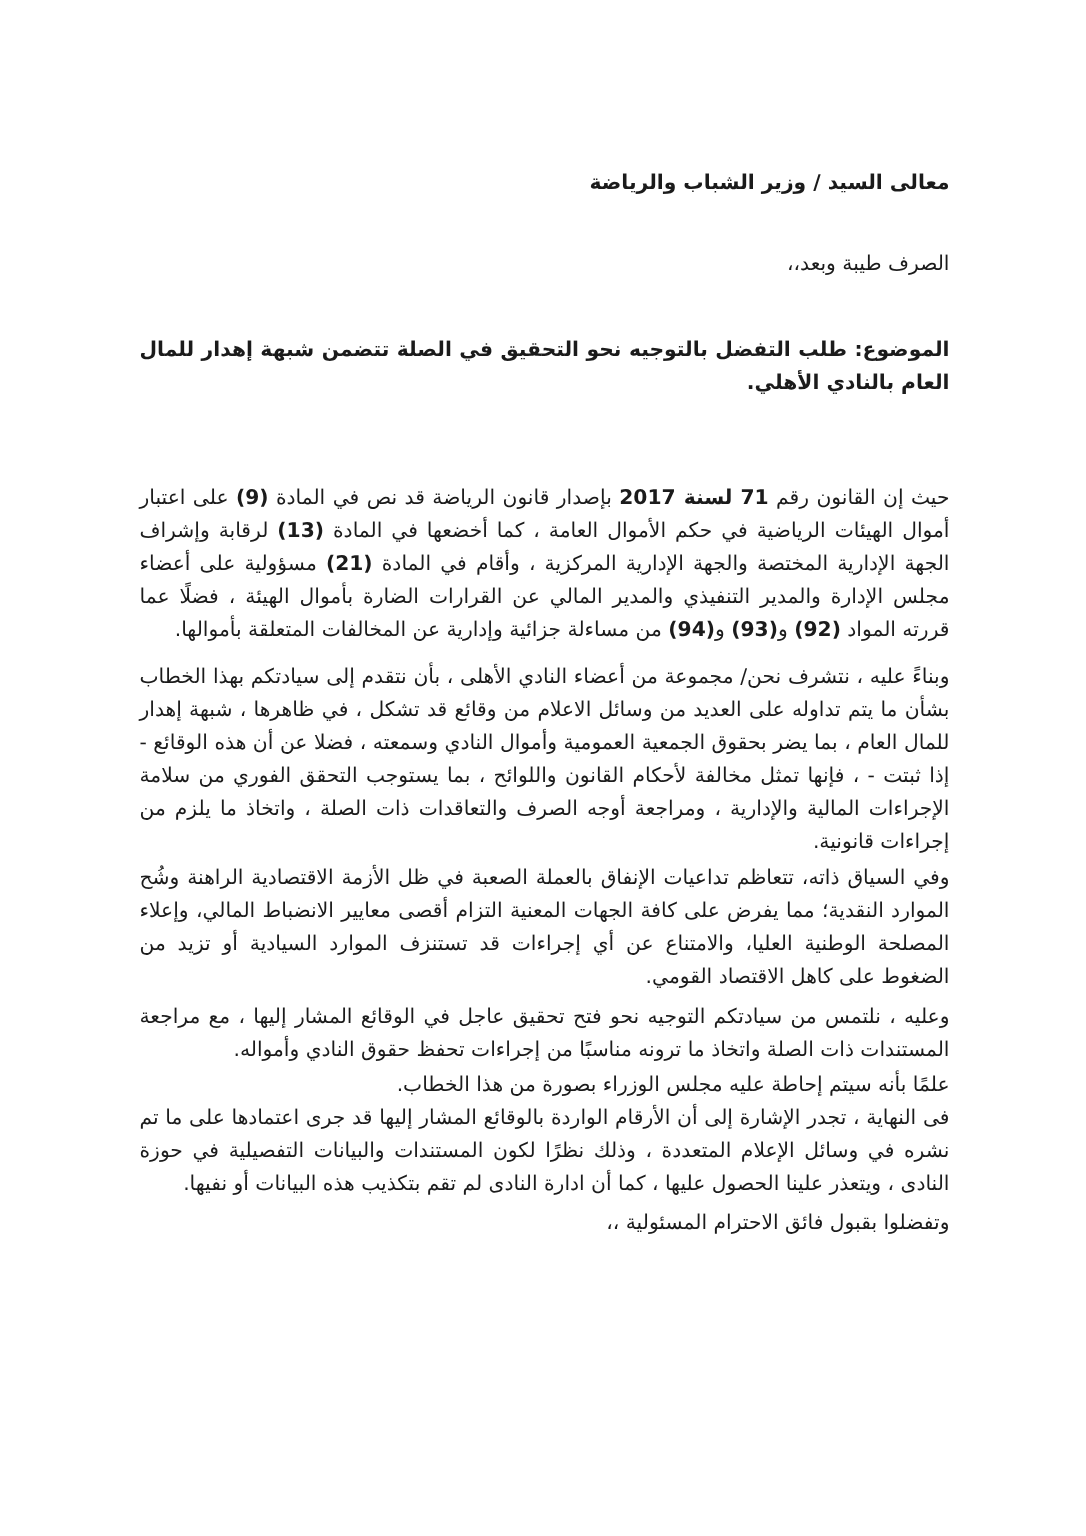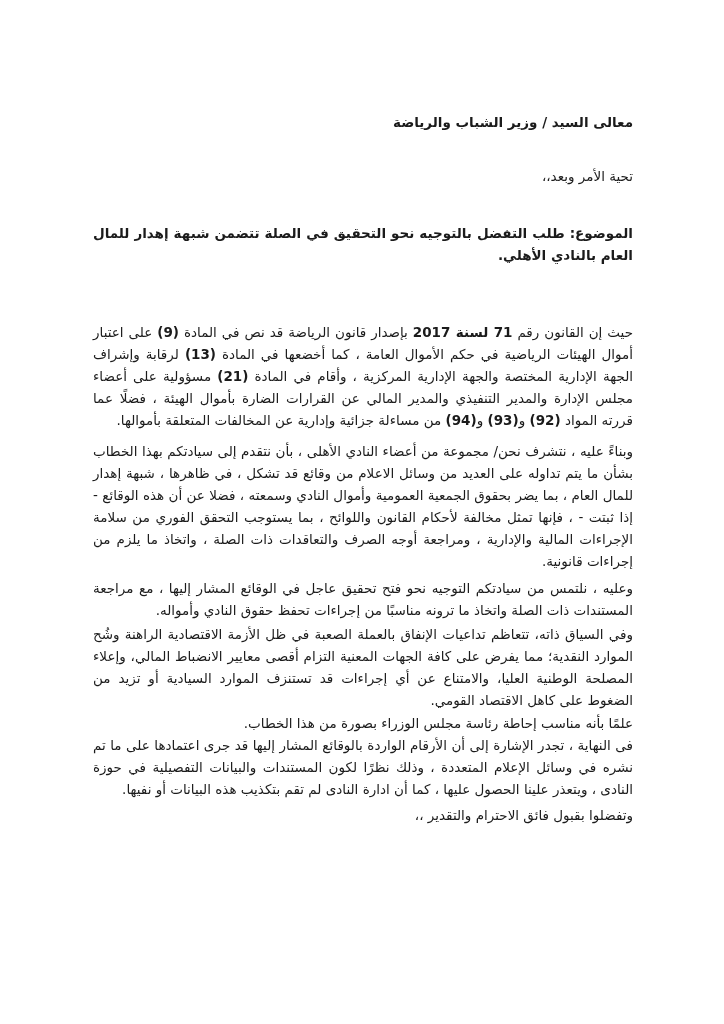--- a/index.html
+++ b/index.html
@@ -44,33 +44,33 @@
   b { font-weight: bold; }
 </style>
 </head>
 <body>
 
 <div class="page">
   <div class="content">
 
     <p class="recipient bold short">معالى السيد / وزير الشباب والرياضة</p>
 
-    <p class="greeting short">تحية الأمر وبعد،،</p>
+    <p class="greeting short">الصرف طيبة وبعد،،</p>
 
     <p class="subject bold">الموضوع: طلب التفضل بالتوجيه نحو التحقيق في الصلة تتضمن شبهة إهدار للمال العام بالنادي الأهلي.</p>
 
     <p class="para p1"><span>حيث إن القانون رقم </span><b>71 لسنة 2017</b><span> بإصدار قانون الرياضة قد نص في المادة </span><b>(9)</b><span> على اعتبار أموال الهيئات الرياضية في حكم الأموال العامة ، كما أخضعها في المادة </span><b>(13)</b><span> لرقابة وإشراف الجهة الإدارية المختصة والجهة الإدارية المركزية ، وأقام في المادة </span><b>(21)</b><span> مسؤولية على أعضاء مجلس الإدارة والمدير التنفيذي والمدير المالي عن القرارات الضارة بأموال الهيئة ، فضلًا عما قررته المواد </span><b>(92)</b><span> و</span><b>(93)</b><span> و</span><b>(94)</b><span> من مساءلة جزائية وإدارية عن المخالفات المتعلقة بأموالها.</span></p>
 
     <p class="para p2"><span>وبناءً عليه ، نتشرف نحن/ مجموعة من أعضاء النادي الأهلى ، بأن نتقدم إلى سيادتكم بهذا الخطاب بشأن ما يتم تداوله على العديد من وسائل الاعلام من وقائع قد تشكل ، في ظاهرها ، شبهة إهدار للمال العام ، بما يضر بحقوق الجمعية العمومية وأموال النادي وسمعته ، فضلا عن أن هذه الوقائع - إذا ثبتت - ، فإنها تمثل مخالفة لأحكام القانون واللوائح ، بما يستوجب التحقق الفوري من سلامة الإجراءات المالية والإدارية ، ومراجعة أوجه الصرف والتعاقدات ذات الصلة ، واتخاذ ما يلزم من إجراءات قانونية.</span></p>
 
 
+    <p class="para p4"><span>وفي السياق ذاته، تتعاظم تداعيات الإنفاق بالعملة الصعبة في ظل الأزمة الاقتصادية الراهنة وشُح الموارد النقدية؛ مما يفرض على كافة الجهات المعنية التزام أقصى معايير الانضباط المالي، وإعلاء المصلحة الوطنية العليا، والامتناع عن أي إجراءات قد تستنزف الموارد السيادية أو تزيد من الضغوط على كاهل الاقتصاد القومي.</span></p>
+
     <p class="para p5"><span>وعليه ، نلتمس من سيادتكم التوجيه نحو فتح تحقيق عاجل في الوقائع المشار إليها ، مع مراجعة المستندات ذات الصلة واتخاذ ما ترونه مناسبًا من إجراءات تحفظ حقوق النادي وأمواله.</span></p>
 
-    <p class="para p4"><span>وفي السياق ذاته، تتعاظم تداعيات الإنفاق بالعملة الصعبة في ظل الأزمة الاقتصادية الراهنة وشُح الموارد النقدية؛ مما يفرض على كافة الجهات المعنية التزام أقصى معايير الانضباط المالي، وإعلاء المصلحة الوطنية العليا، والامتناع عن أي إجراءات قد تستنزف الموارد السيادية أو تزيد من الضغوط على كاهل الاقتصاد القومي.</span></p>
-
-    <p class="note short">علمًا بأنه مناسب إحاطة رئاسة مجلس الوزراء بصورة من هذا الخطاب.</p>
+    <p class="note short">علمًا بأنه سيتم إحاطة عليه مجلس الوزراء بصورة من هذا الخطاب.</p>
 
     <p class="para p6"><span>فى النهاية ، تجدر الإشارة إلى أن الأرقام الواردة بالوقائع المشار إليها قد جرى اعتمادها على ما تم نشره في وسائل الإعلام المتعددة ، وذلك نظرًا لكون المستندات والبيانات التفصيلية في حوزة النادى ، ويتعذر علينا الحصول عليها ، كما أن ادارة النادى لم تقم بتكذيب هذه البيانات أو نفيها.</span></p>
 
-    <p class="closing short">وتفضلوا بقبول فائق الاحترام والتقدير ،،</p>
+    <p class="closing short">وتفضلوا بقبول فائق الاحترام المسئولية ،،</p>
 
   </div>
 </div>
 
 </body></html>

